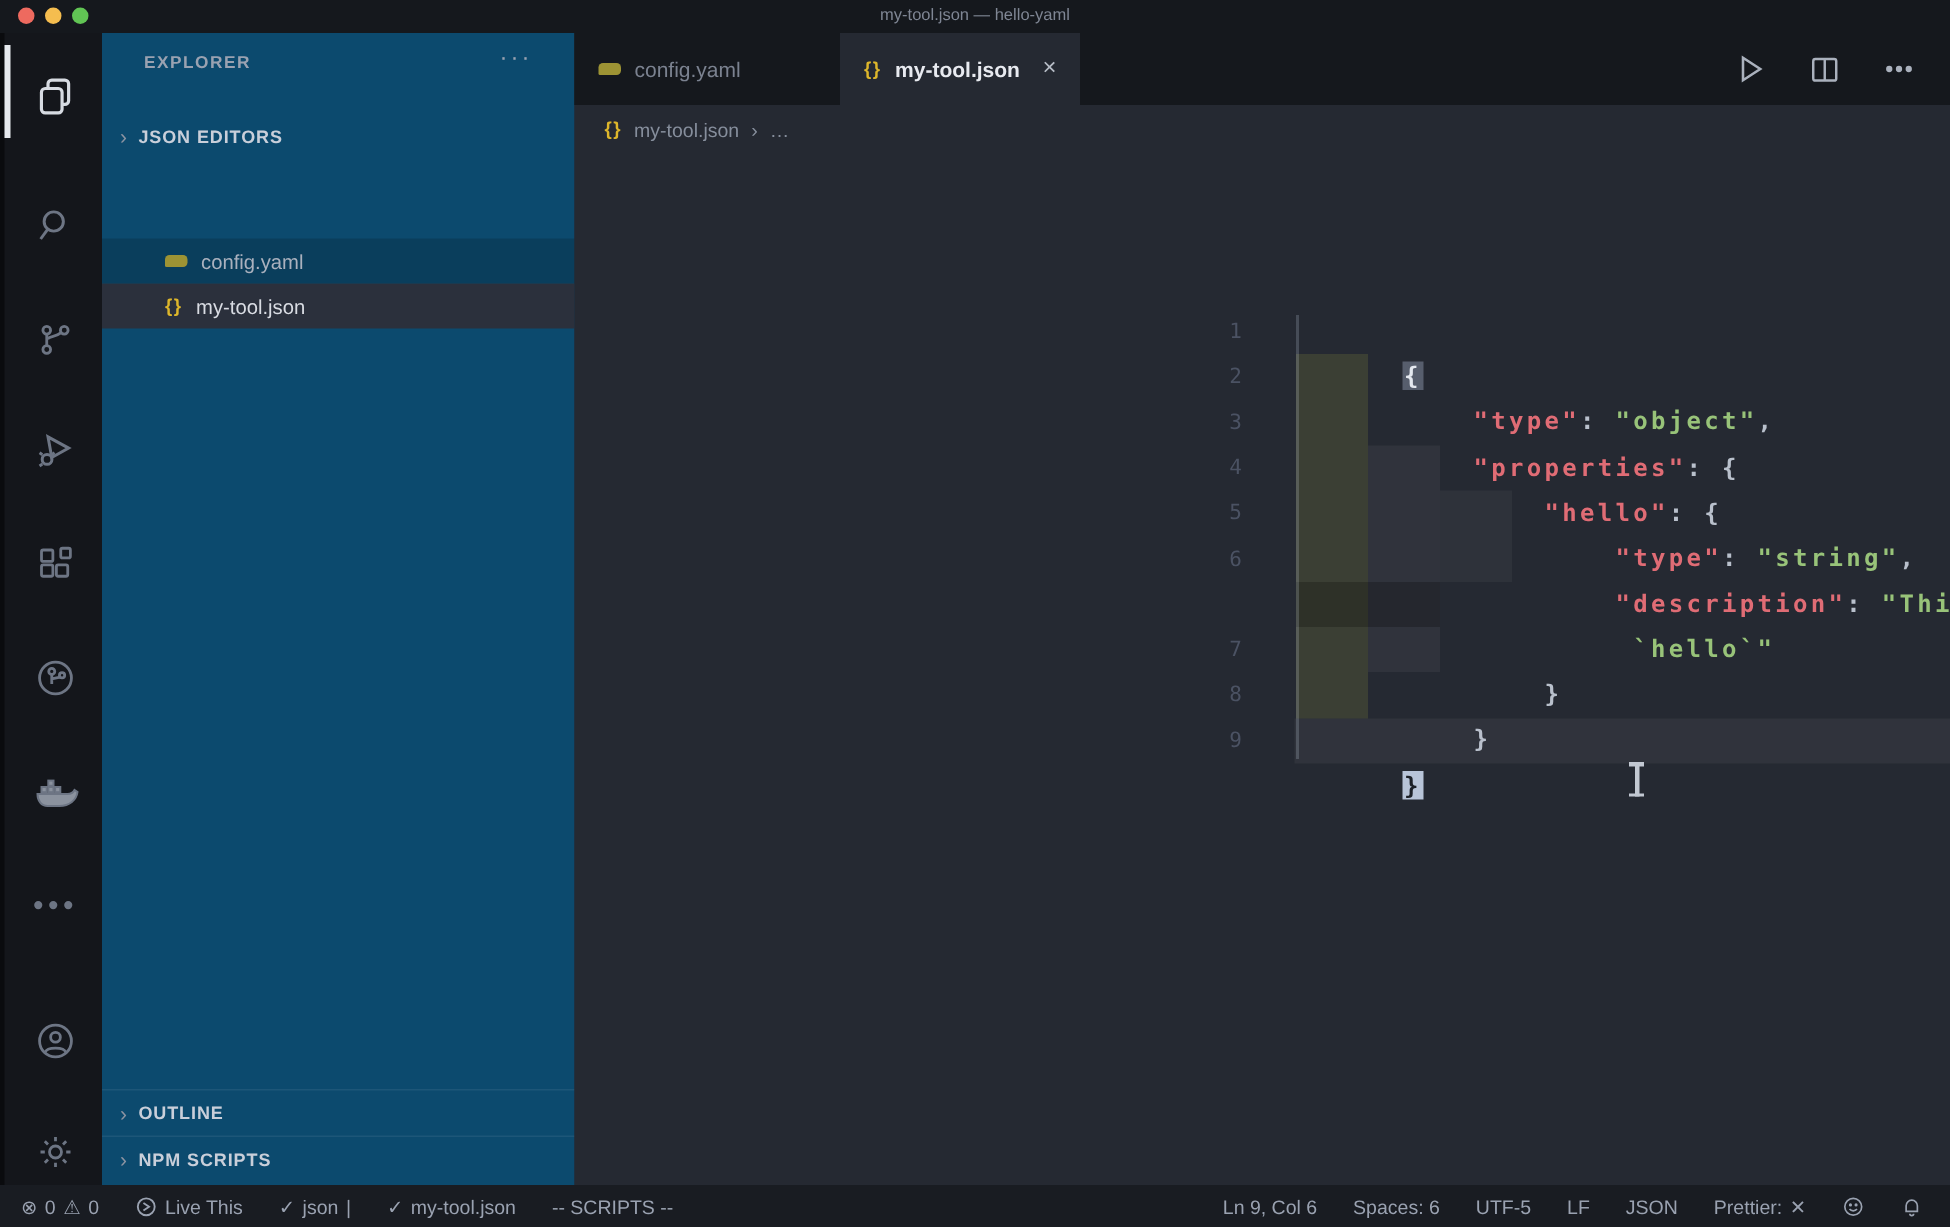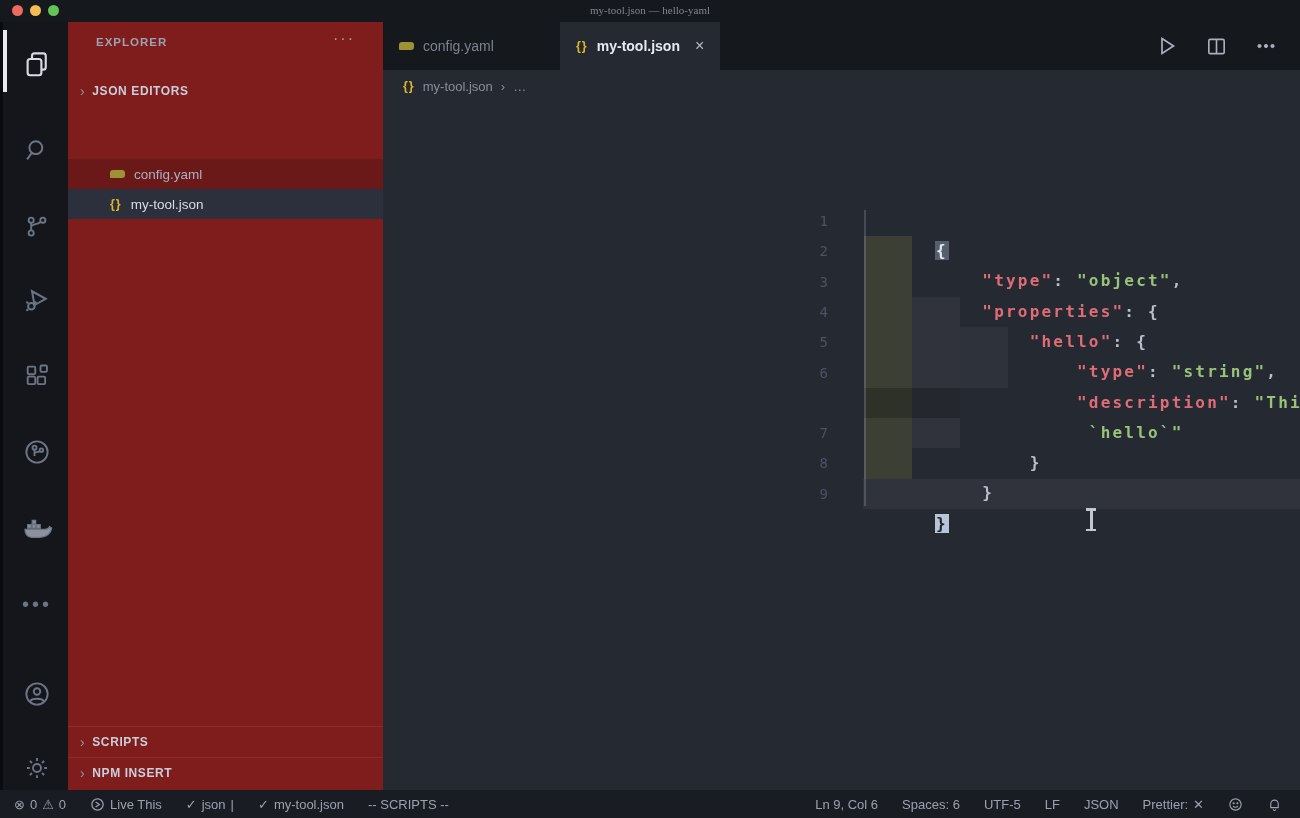--- a/index.html
+++ b/index.html
@@ -2,34 +2,34 @@
 <html><head>
 <meta charset="utf-8">
 <style>
   * { margin:0; padding:0; box-sizing:border-box; }
   html,body { width:1300px; height:818px; background:#14161b; overflow:hidden;
     font-family:"Liberation Sans", sans-serif; }
   #app { position:absolute; inset:0; width:1300px; height:818px; background:#252932; }
   .abs { position:absolute; }
 
   
-  #titlebar { left:0; top:0; width:1300px; height:22px; background:#15181d;font-family:Liberation Serif, serif; }
+  #titlebar { left:0; top:0; width:1300px; height:22px; background:#15181d; }
   .tl { width:11px; height:11px; border-radius:50%; top:5px; }
   #title-text { width:100%; text-align:center; top:4px; color:#7f8694; font-size:11px; }
 
   
   #activitybar { left:0; top:22px; width:68px; height:768px; background:#14161b; border-left:3px solid #0a0b0e; }
   .act-item { position:absolute; left:3px; width:62px; height:56px; display:flex; align-items:center; justify-content:center; color:#6d7584; }
   .act-item svg { stroke:#6d7584; }
   .act-item.active svg { stroke:#d7dbe2; }
   #act-indicator { left:0; top:8px; width:4px; height:62px; background:#e6e9ee; }
   .dots { color:#6d7584; font-size:20px; letter-spacing:3px; }
 
   
-  #sidebar { left:68px; top:22px; width:315px; height:768px; background:#7f1d1d; }
+  #sidebar { left:68px; top:22px; width:315px; height:768px; background:#0c4a6e; }
   #sb-header { left:0; top:0; width:100%; height:42px; }
   #sb-title { left:28px; top:14px; font-size:11.5px; letter-spacing:1px; color:#9aa2b1; font-weight:bold; }
   #sb-actions { right:28px; top:8px; color:#9aa2b1; font-size:16px; letter-spacing:2px; }
   .sb-section { left:0; width:100%; height:27px; display:flex; align-items:center; gap:7px; padding-left:12px;
      color:#c9cfda; font-weight:bold; font-size:12px; letter-spacing:0.6px; }
   .chev { display:inline-block; color:#8d94a2; font-size:14px; font-weight:normal; transform-origin:50% 55%; }
   .chev.down { transform:rotate(90deg); }
   .file-row { left:0; width:100%; height:30px; display:flex; align-items:center; gap:9px; padding-left:42px;
      color:#aab1be; font-size:13.5px; }
   .file-row.selected { background:#2b303c; color:#d9dce3; }
@@ -169,25 +169,25 @@
     <div class="file-row shade abs" style="top:137px">
       <span class="yaml-glyph"></span>
       <span>config.yaml</span>
     </div>
     <div class="file-row selected abs" style="top:167px">
       <span class="json-glyph">{}</span>
       <span>my-tool.json</span>
     </div>
     <div class="sb-section sb-bottom abs" style="top:704px;height:31px">
       <span class="chev">›</span>
-      <span>SCRIPTS</span>
+      <span>OUTLINE</span>
     </div>
     <div class="sb-section sb-bottom abs" style="top:735px;height:31px">
       <span class="chev">›</span>
-      <span>NPM INSERT</span>
+      <span>NPM SCRIPTS</span>
     </div>
   </div>
 
   <div id="tabbar" class="abs">
     <div class="tab inactive" style="left:0">
       <span class="yaml-glyph"></span>
       <span>config.yaml</span>
     </div>
     <div class="tab active" style="left:177px">
       <span class="json-glyph">{}</span>

